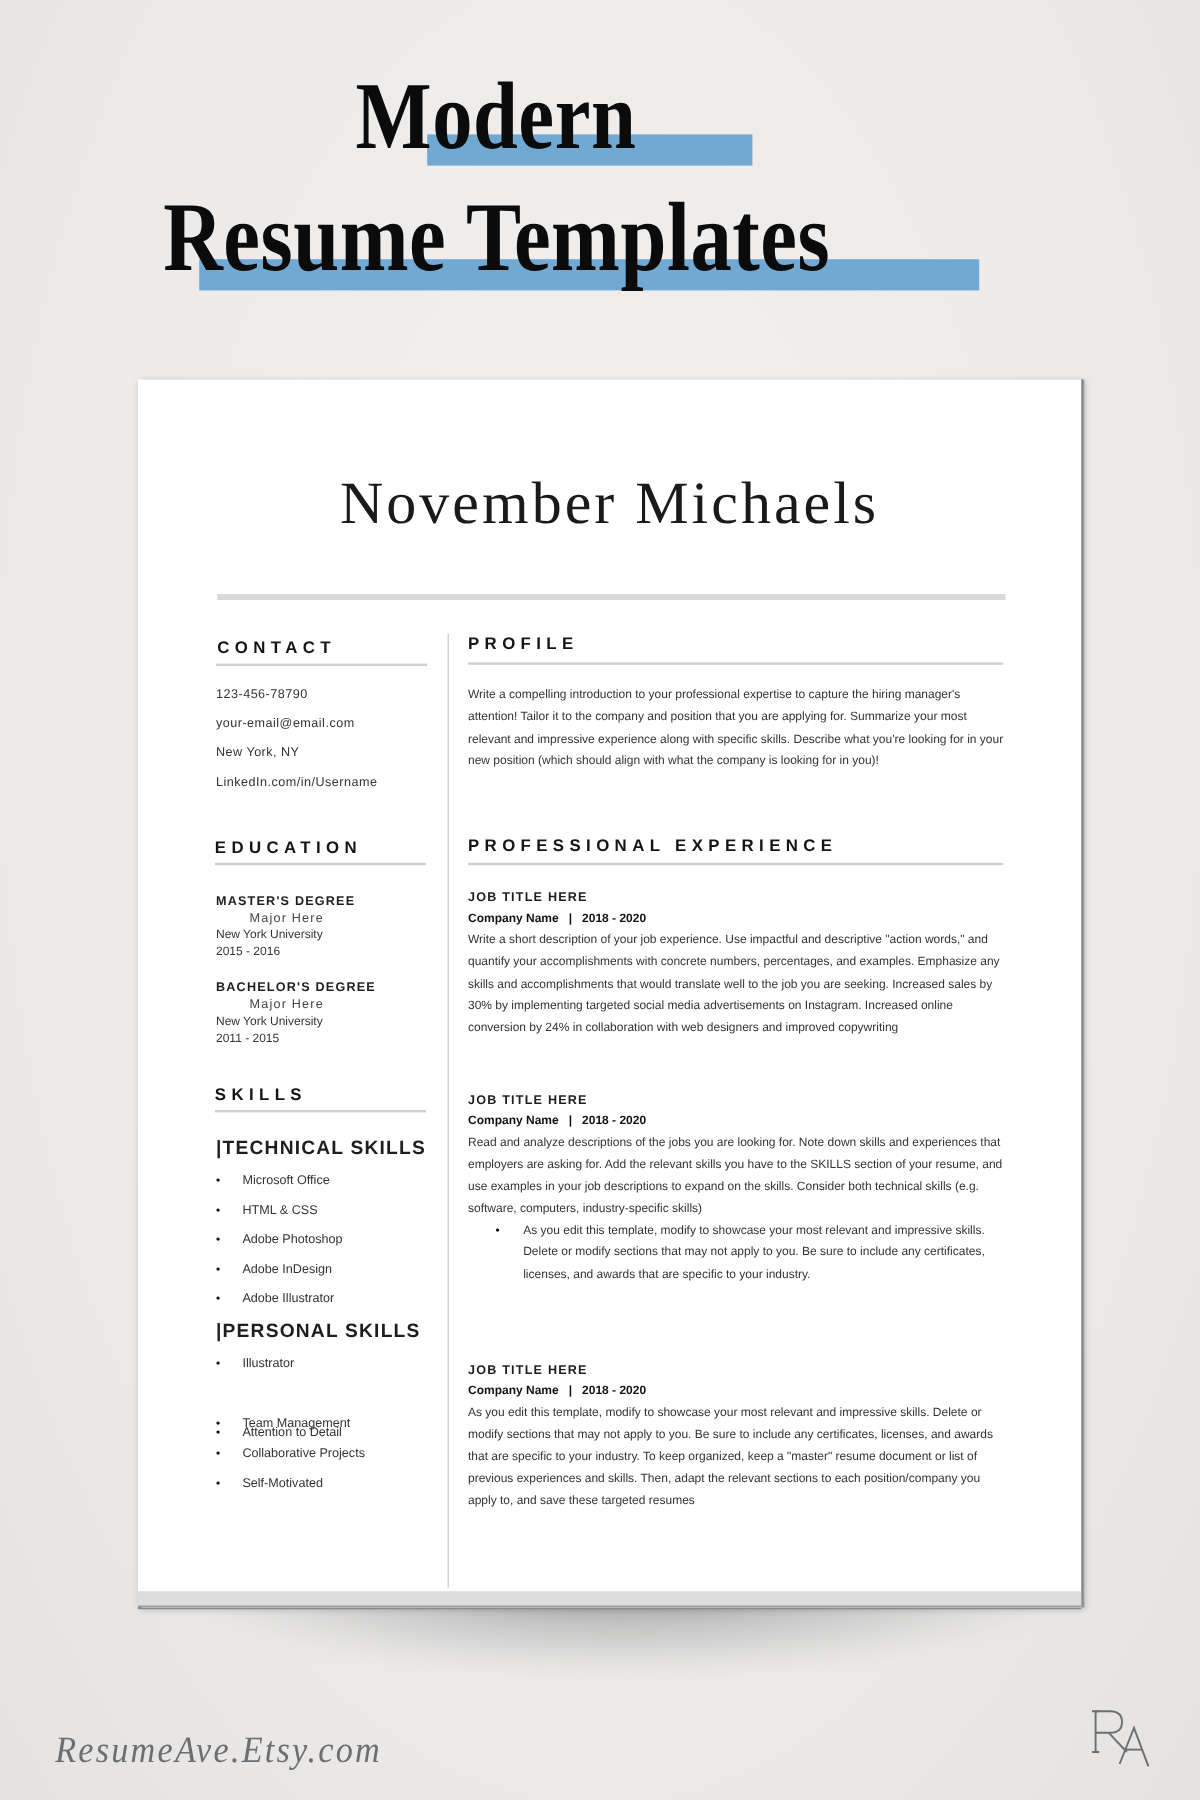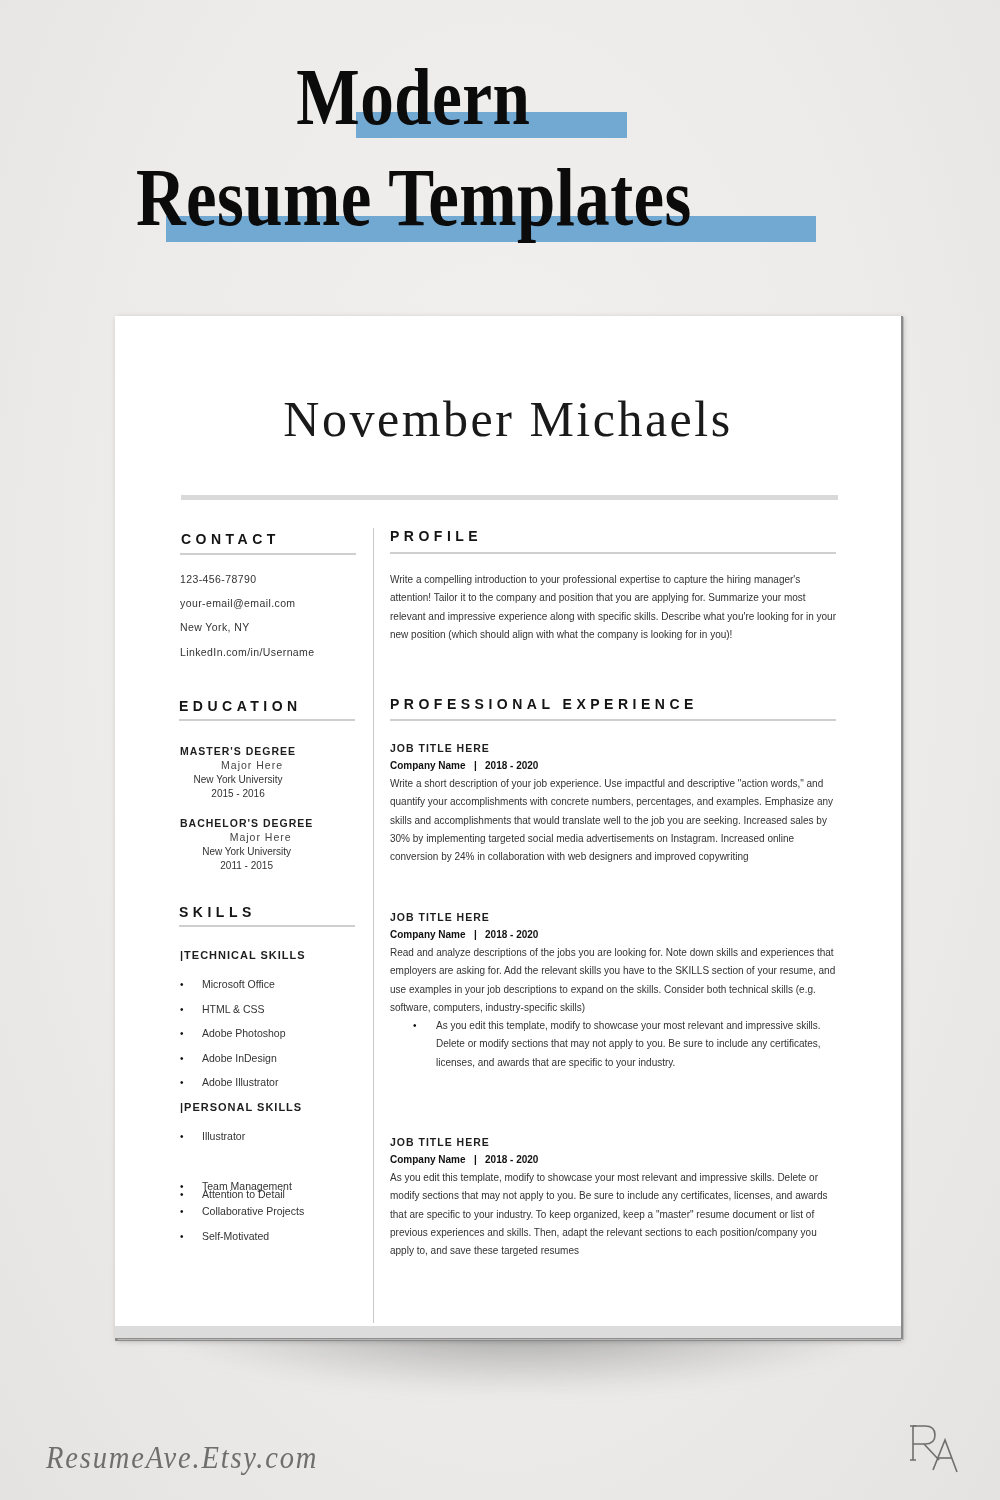--- a/index.html
+++ b/index.html
@@ -67,24 +67,24 @@
   .sec-rule { position: absolute; height: 2px; background: #cfcfcf; }
 
   
   .left { position: absolute; left: 65px; top: 0; width: 176px; }
   .contact-item {
     position: absolute; left: 0; font-size: 10.5px; color: #333; letter-spacing: 0.4px;
   }
   .edu-degree { font-size: 10.5px; font-weight: bold; letter-spacing: 1px; color: #1e1e1e; line-height: 14px; }
   .edu-major { font-size: 10.5px; letter-spacing: 1px; color: #444; line-height: 14.5px; margin-left: 28px; }
   .edu-line { font-size: 10px; color: #333; line-height: 14.5px; }
-  .edu-block { position: absolute; left: 0; text-align: center; }
+  .edu-block { position: absolute; left: 0; }
 
   .skill-head {
-    position: absolute; left: 0; font-size: 11px; font-weight: bold; letter-spacing: 1px; color: #1e1e1e;
+    position: absolute; left: 0; font-size: 16px; font-weight: bold; letter-spacing: 1px; color: #1e1e1e;
   }
   .skill-item {
     position: absolute; left: 0; font-size: 10.5px; color: #333; white-space: nowrap;
   }
   .skill-item .dot { display: inline-block; width: 22px; font-size: 10px; color: #111; }
 
   
   .right { position: absolute; left: 275px; top: 0; width: 448px; }
   .body-text { font-size: 10px; line-height: 18.3px; color: #333; }
   .job-title { font-size: 10.5px; font-weight: bold; letter-spacing: 1px; color: #1e1e1e; }

